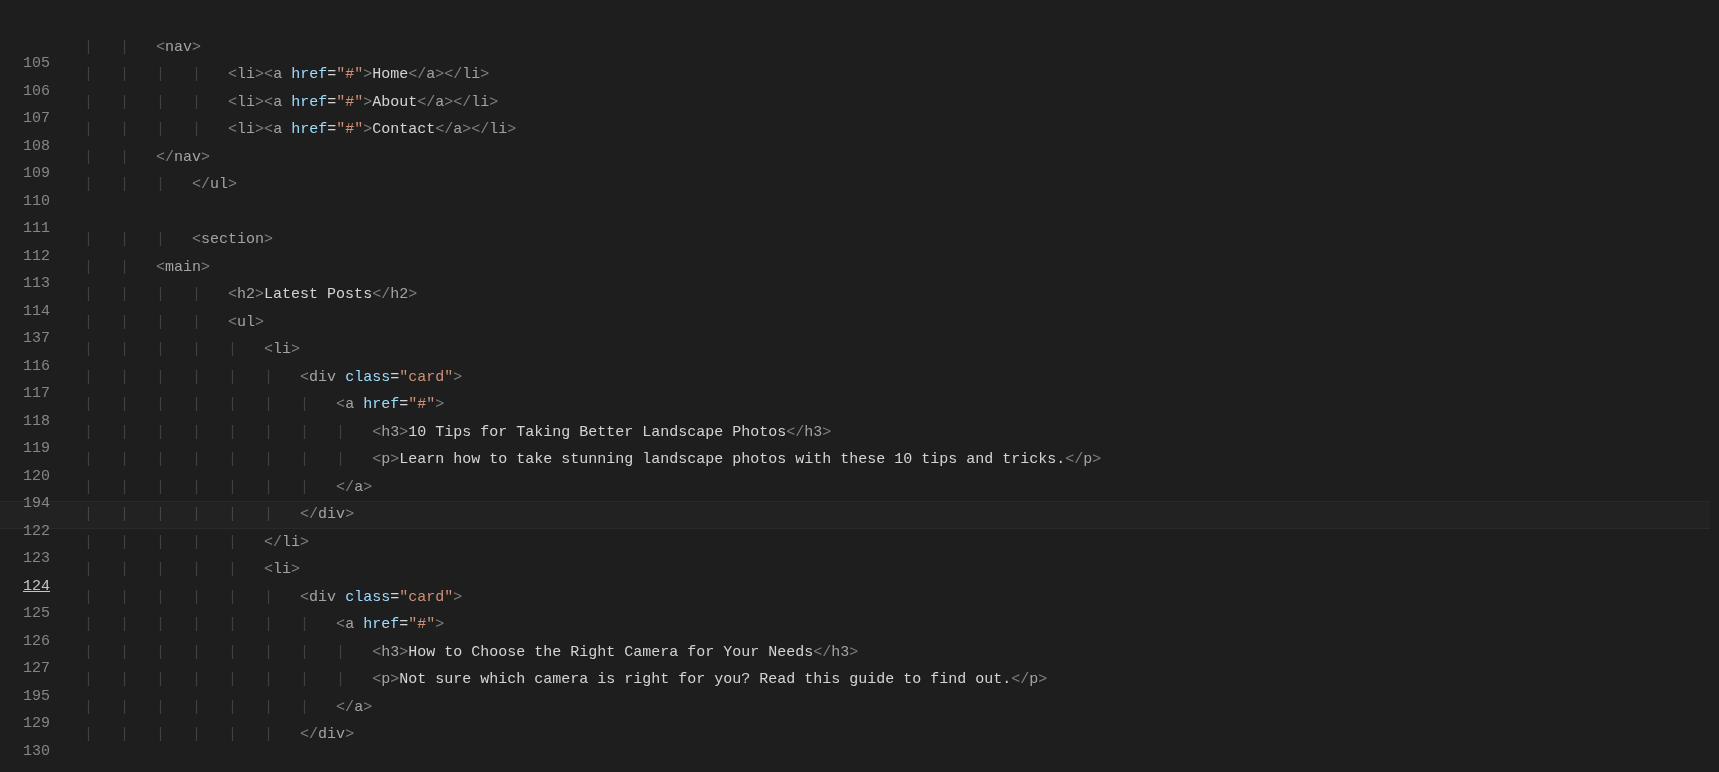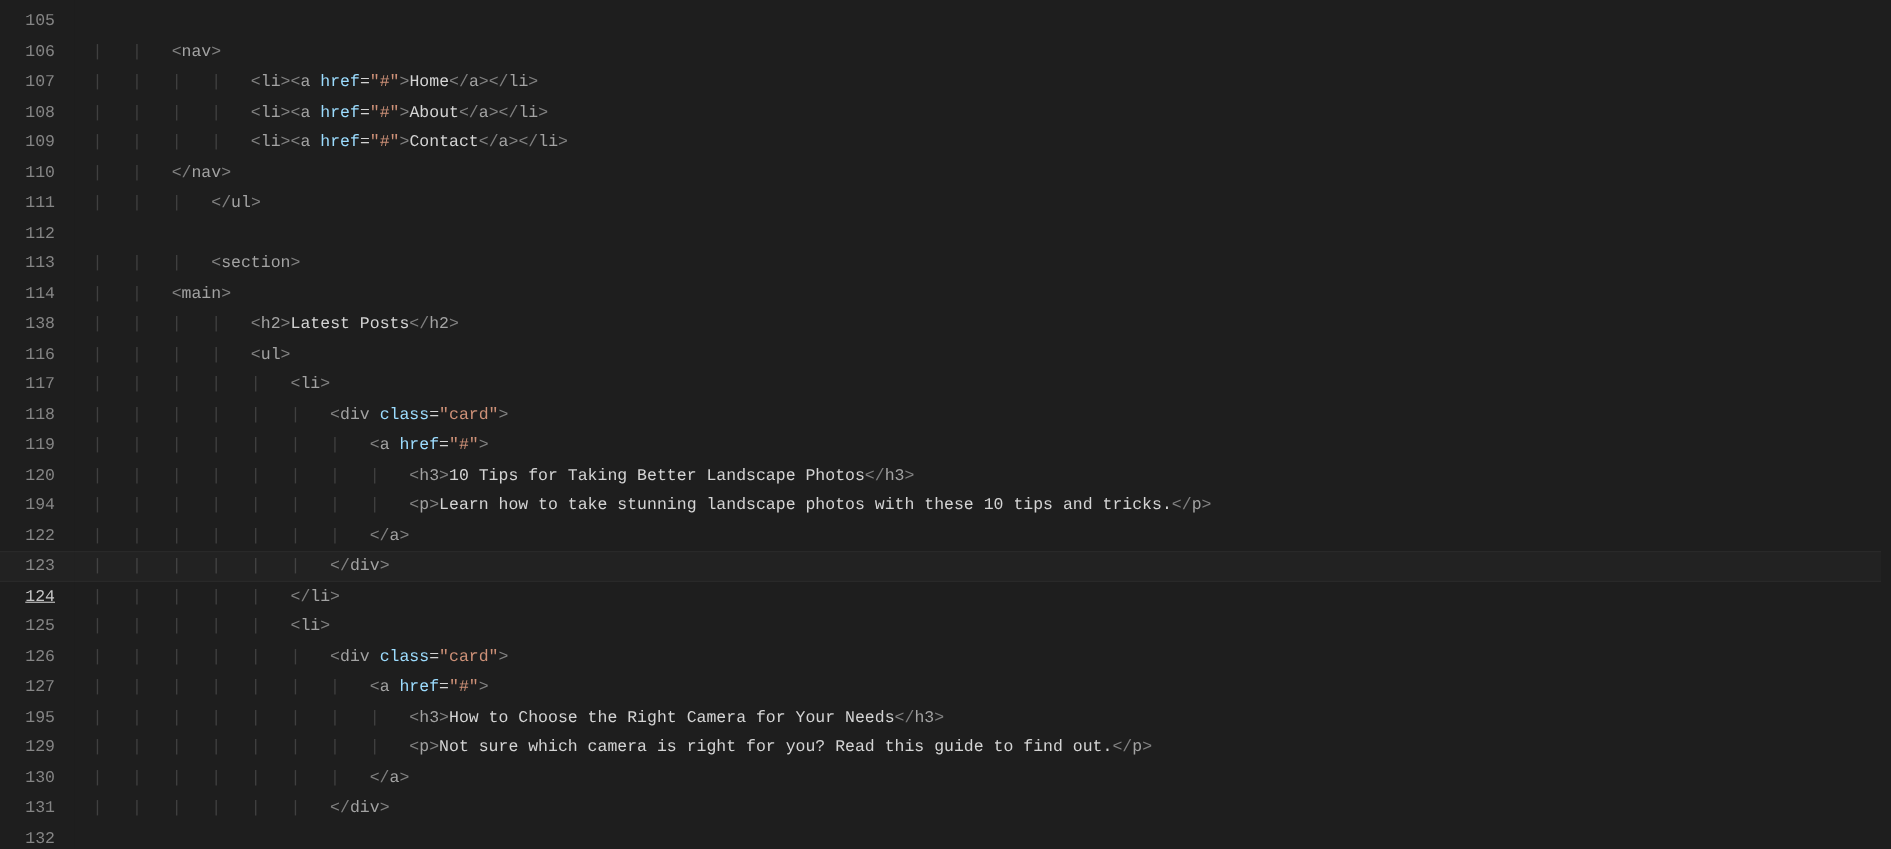--- a/index.html
+++ b/index.html
@@ -13,20 +13,21 @@
   height:772px;
   overflow:hidden;
 }
 .gutter {
   background:#1e1e1e;
   padding:6px 0;
   text-align:right;
   width:68px;
   flex-shrink:0;
   user-select:none;
+  margin-top:44px;
 }
 .gutter div {
   color:#858585;
   padding-right:18px;
   line-height:27.5px;
   height:27.5px;
 }
 .gutter div.active { color:#c6c6c6;text-decoration:underline; }
 .code {
   flex:1;
@@ -68,21 +69,21 @@
     <div>105</div>
     <div>106</div>
     <div>107</div>
     <div>108</div>
     <div>109</div>
     <div>110</div>
     <div>111</div>
     <div>112</div>
     <div>113</div>
     <div>114</div>
-    <div>138</div>
+    <div>137</div>
     <div>116</div>
     <div>117</div>
     <div>118</div>
     <div>119</div>
     <div>120</div>
     <div>194</div>
     <div>122</div>
     <div>123</div>
     <div class="active">124</div>
     <div>125</div>

